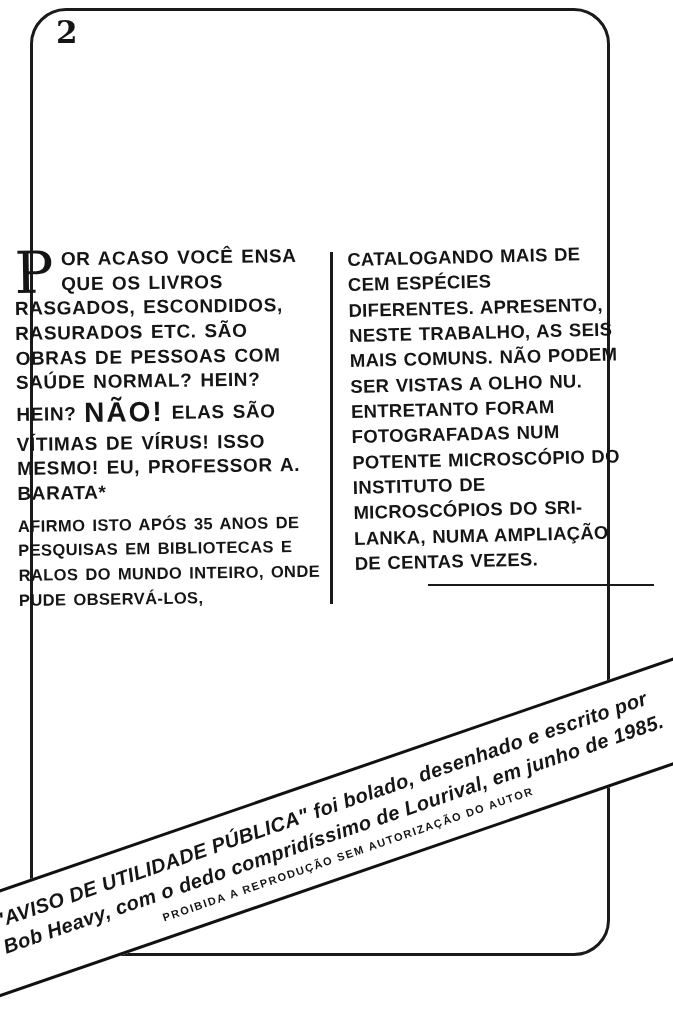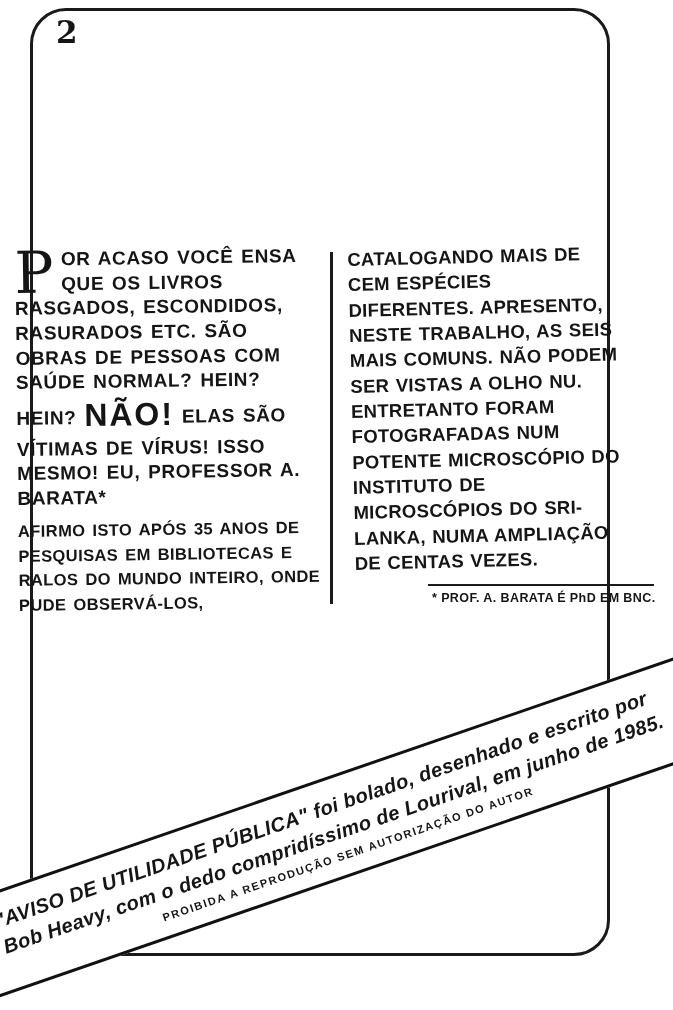--- a/index.html
+++ b/index.html
@@ -47,21 +47,21 @@
   }
   .dropcap {
     float: left;
     font-family: "DejaVu Serif", serif;
     font-weight: normal;
     font-size: 58px;
     line-height: 0.78;
     margin: 3px 7px 0 0;
   }
   .shout {
-    font-size: 32px;
+    font-size: 28px;
     letter-spacing: 2px;
     vertical-align: -2px;
   }
   .aside {
     display: block;
     margin-top: 7px;
     font-size: 16.5px;
     line-height: 1.5;
     letter-spacing: 0.4px;
   }
@@ -160,21 +160,20 @@
     <span>ELAS SÃO VÍTIMAS DE VÍRUS! ISSO MESMO! EU, PROFESSOR A. BARATA*</span>
     <span class="aside">AFIRMO ISTO APÓS 35 ANOS DE PESQUISAS EM BIBLIOTECAS E RALOS DO MUNDO INTEIRO, ONDE PUDE OBSERVÁ-LOS,</span>
   </div>
 
   <div class="divider"></div>
 
   <div class="col-right">CATALOGANDO MAIS DE CEM ESPÉCIES DIFERENTES. APRESENTO, NESTE TRABALHO, AS SEIS MAIS COMUNS. NÃO PODEM SER VISTAS A OLHO NU. ENTRETANTO FORAM FOTOGRAFADAS NUM POTENTE MICROSCÓPIO DO INSTITUTO DE MICROSCÓPIOS DO SRI-LANKA, NUMA AMPLIAÇÃO DE CENTAS VEZES.</div>
 
   <div class="footnote-rule"></div>
 
-  <div class="footnote">* PROF. A. BARATA É PhD EM BNC.</div>
 
   <div class="banner">
     <div class="banner-line">"AVISO DE UTILIDADE PÚBLICA" foi bolado, desenhado e escrito por</div>
     <div class="banner-line">Bob Heavy, com o dedo compridíssimo de Lourival, em junho de 1985.</div>
     <div class="banner-notice">PROIBIDA A REPRODUÇÃO SEM AUTORIZAÇÃO DO AUTOR</div>
   </div>
 
 </div>
 
 </body></html>

